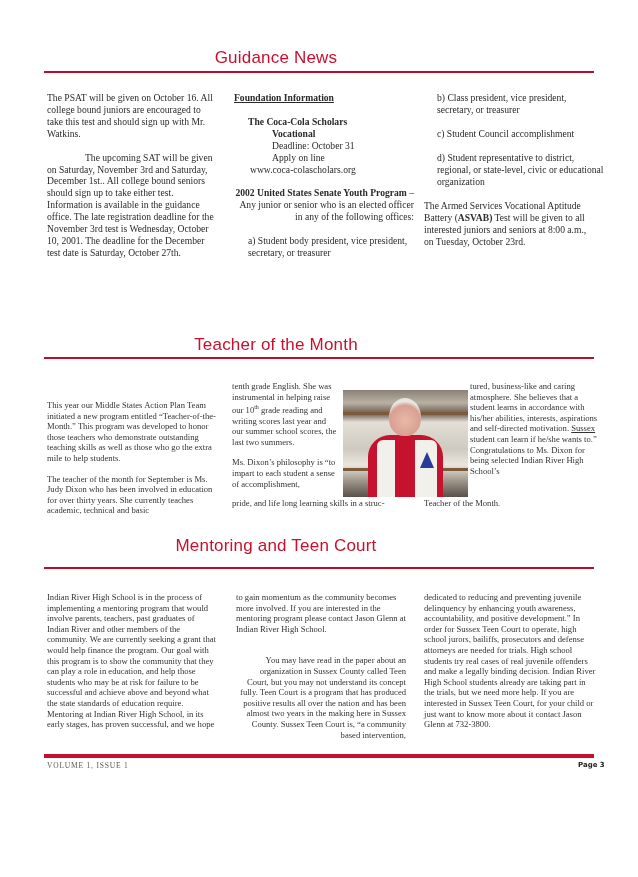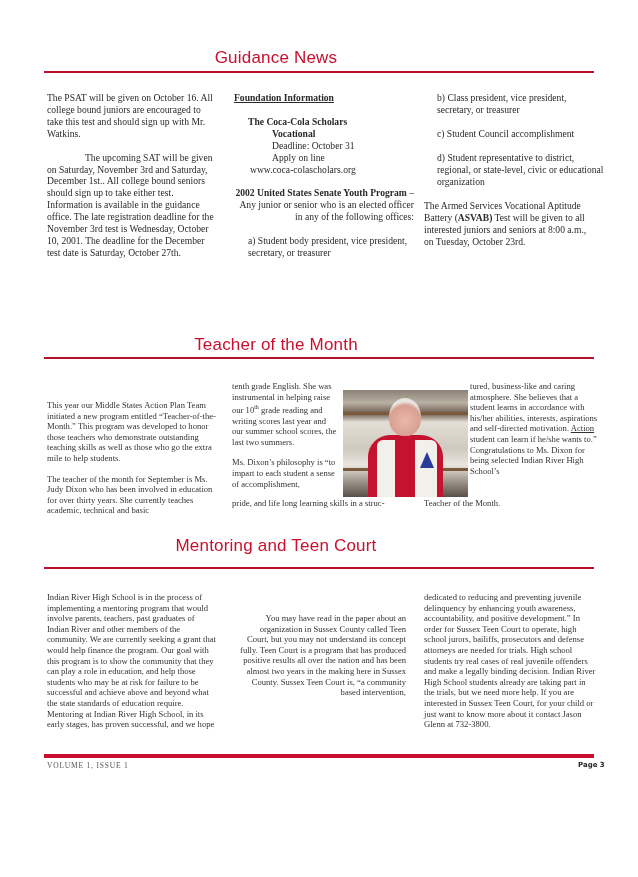--- a/index.html
+++ b/index.html
@@ -80,30 +80,31 @@
   <div class="shelf" style="top:22px;"></div>
   <div class="shelf" style="top:78px;"></div>
   <div class="body"></div>
   <div class="vest-l"></div>
   <div class="vest-r"></div>
   <div class="logo"></div>
   <div class="head"></div>
 </div>
 
 <div class="col sm" style="left:470px; top:381px; width:130px;">
-  <p><span>tured, business-like and caring atmosphere.  She believes that a student learns in accordance with his/her abilities, interests, aspirations and self-directed motivation.  </span><span class="u">Action</span><span> student can learn if he/she wants to.”  Congratulations to Ms. Dixon for being selected Indian River High School’s</span></p>
+  <p><span>tured, business-like and caring atmosphere.  She believes that a student learns in accordance with his/her abilities, interests, aspirations and self-directed motivation.  </span><span class="u">Sussex</span><span> student can learn if he/she wants to.”  Congratulations to Ms. Dixon for being selected Indian River High School’s</span></p>
 </div>
 <div class="col sm" style="left:424px; top:498px; width:180px;">Teacher of the Month.</div>
 
 <div class="sec-title" style="top:536px;">Mentoring and Teen Court</div>
 <div class="rule" style="top:567px;"></div>
 
 <div class="col sm" style="left:47px; top:592px; width:170px;">Indian River High School is in the process of implementing a mentoring program that would involve parents, teachers, past graduates of Indian River and other members of the community.  We are currently seeking a grant that would help finance the program. Our goal with this program is to show the community that they can play a role in education, and help those students who may be at risk for failure to be successful and achieve above and beyond what the state standards of education require.  Mentoring at Indian River High School, in its early stages, has proven successful, and we hope</div>
 
 <div class="col sm" style="left:236px; top:592px; width:170px;">
+  <p>to gain momentum as the community becomes more involved.  If you are interested in the mentoring program please contact Jason Glenn at Indian River High School.</p>
   <p style="margin-top:21px;text-align:right;">You may have read in the paper about an organization in Sussex County called Teen Court, but you may not understand its concept fully.  Teen Court is a program that has produced positive results all over the nation and has been almost two years in the making here in Sussex County.  Sussex Teen Court is, “a community based intervention,</p>
 </div>
 
 <div class="col sm" style="left:424px; top:592px; width:172px;">dedicated to reducing and preventing juvenile delinquency  by enhancing youth awareness, accountability, and positive development.”  In order for Sussex Teen Court to operate, high school jurors, bailiffs, prosecutors and defense attorneys are needed for trials.  High school students try real cases of real juvenile offenders and make a legally binding decision.  Indian River High School students already are taking part in the trials, but we need more help. If you are interested in Sussex Teen Court, for your child or just want to know more about it contact Jason Glenn at  732-3800.</div>
 
 <div class="footer-rule"></div>
 <div class="footer-left">VOLUME 1, ISSUE 1</div>
 <div class="footer-right">Page 3</div>
 
 </body></html>

